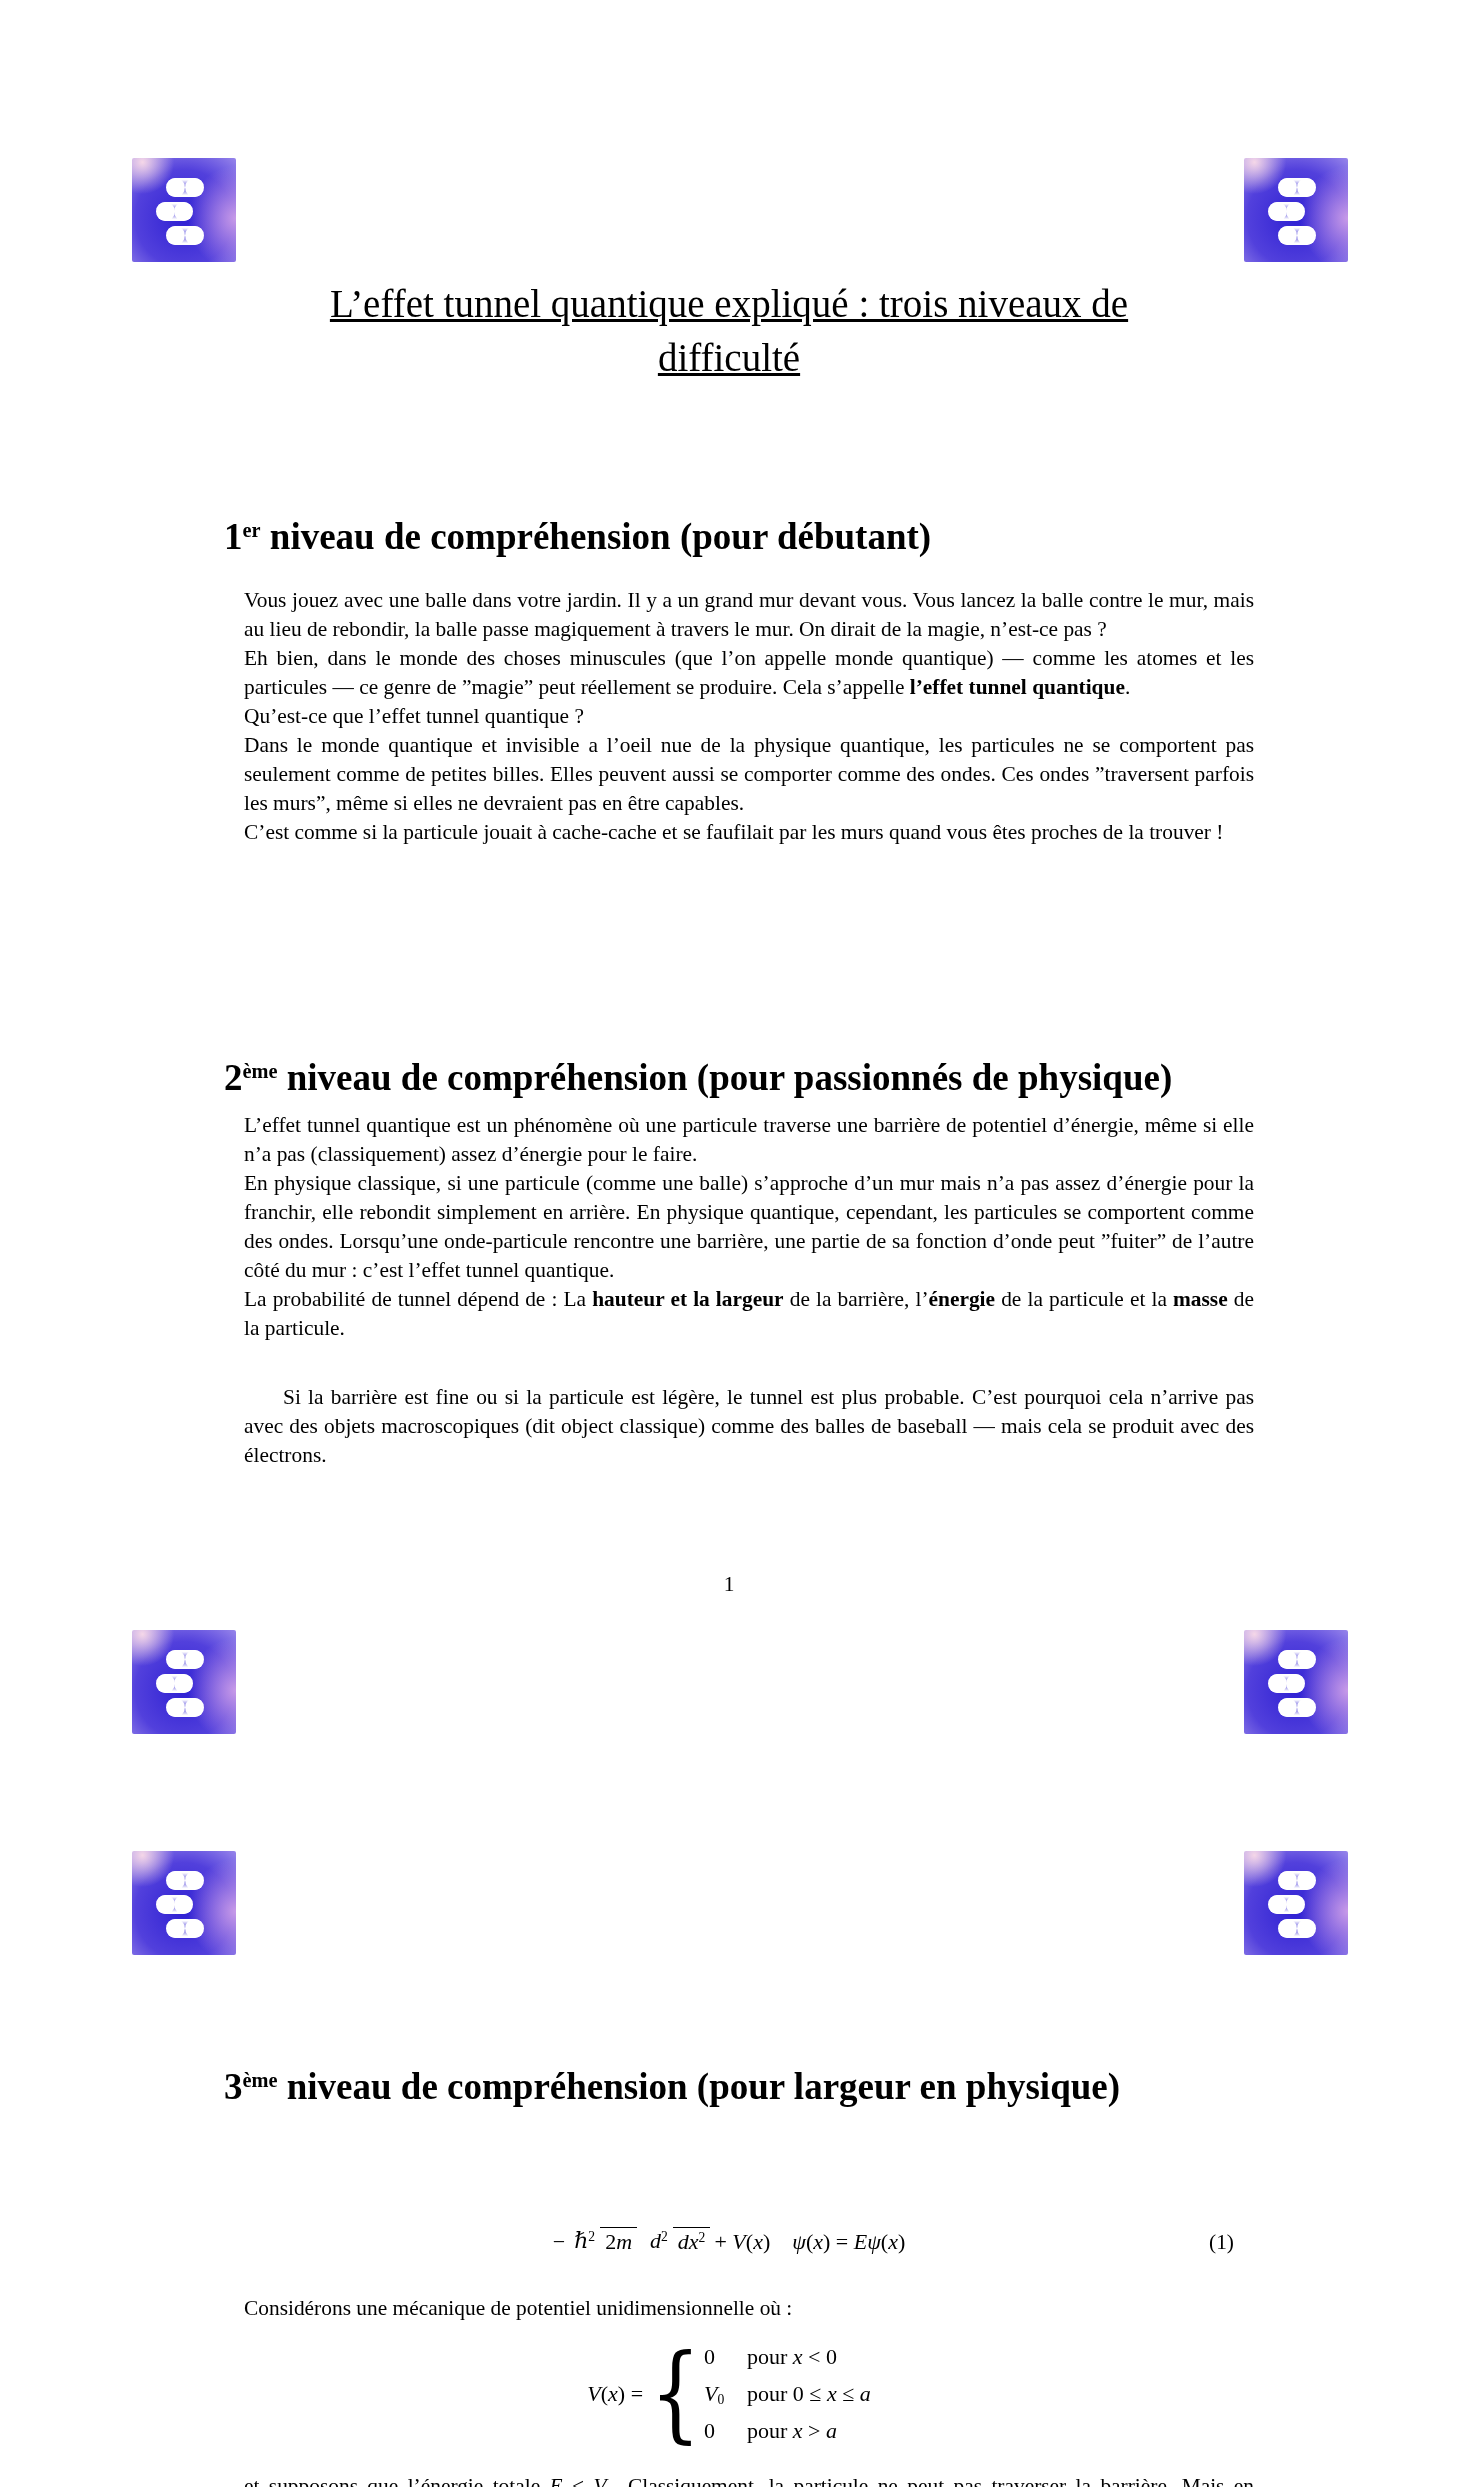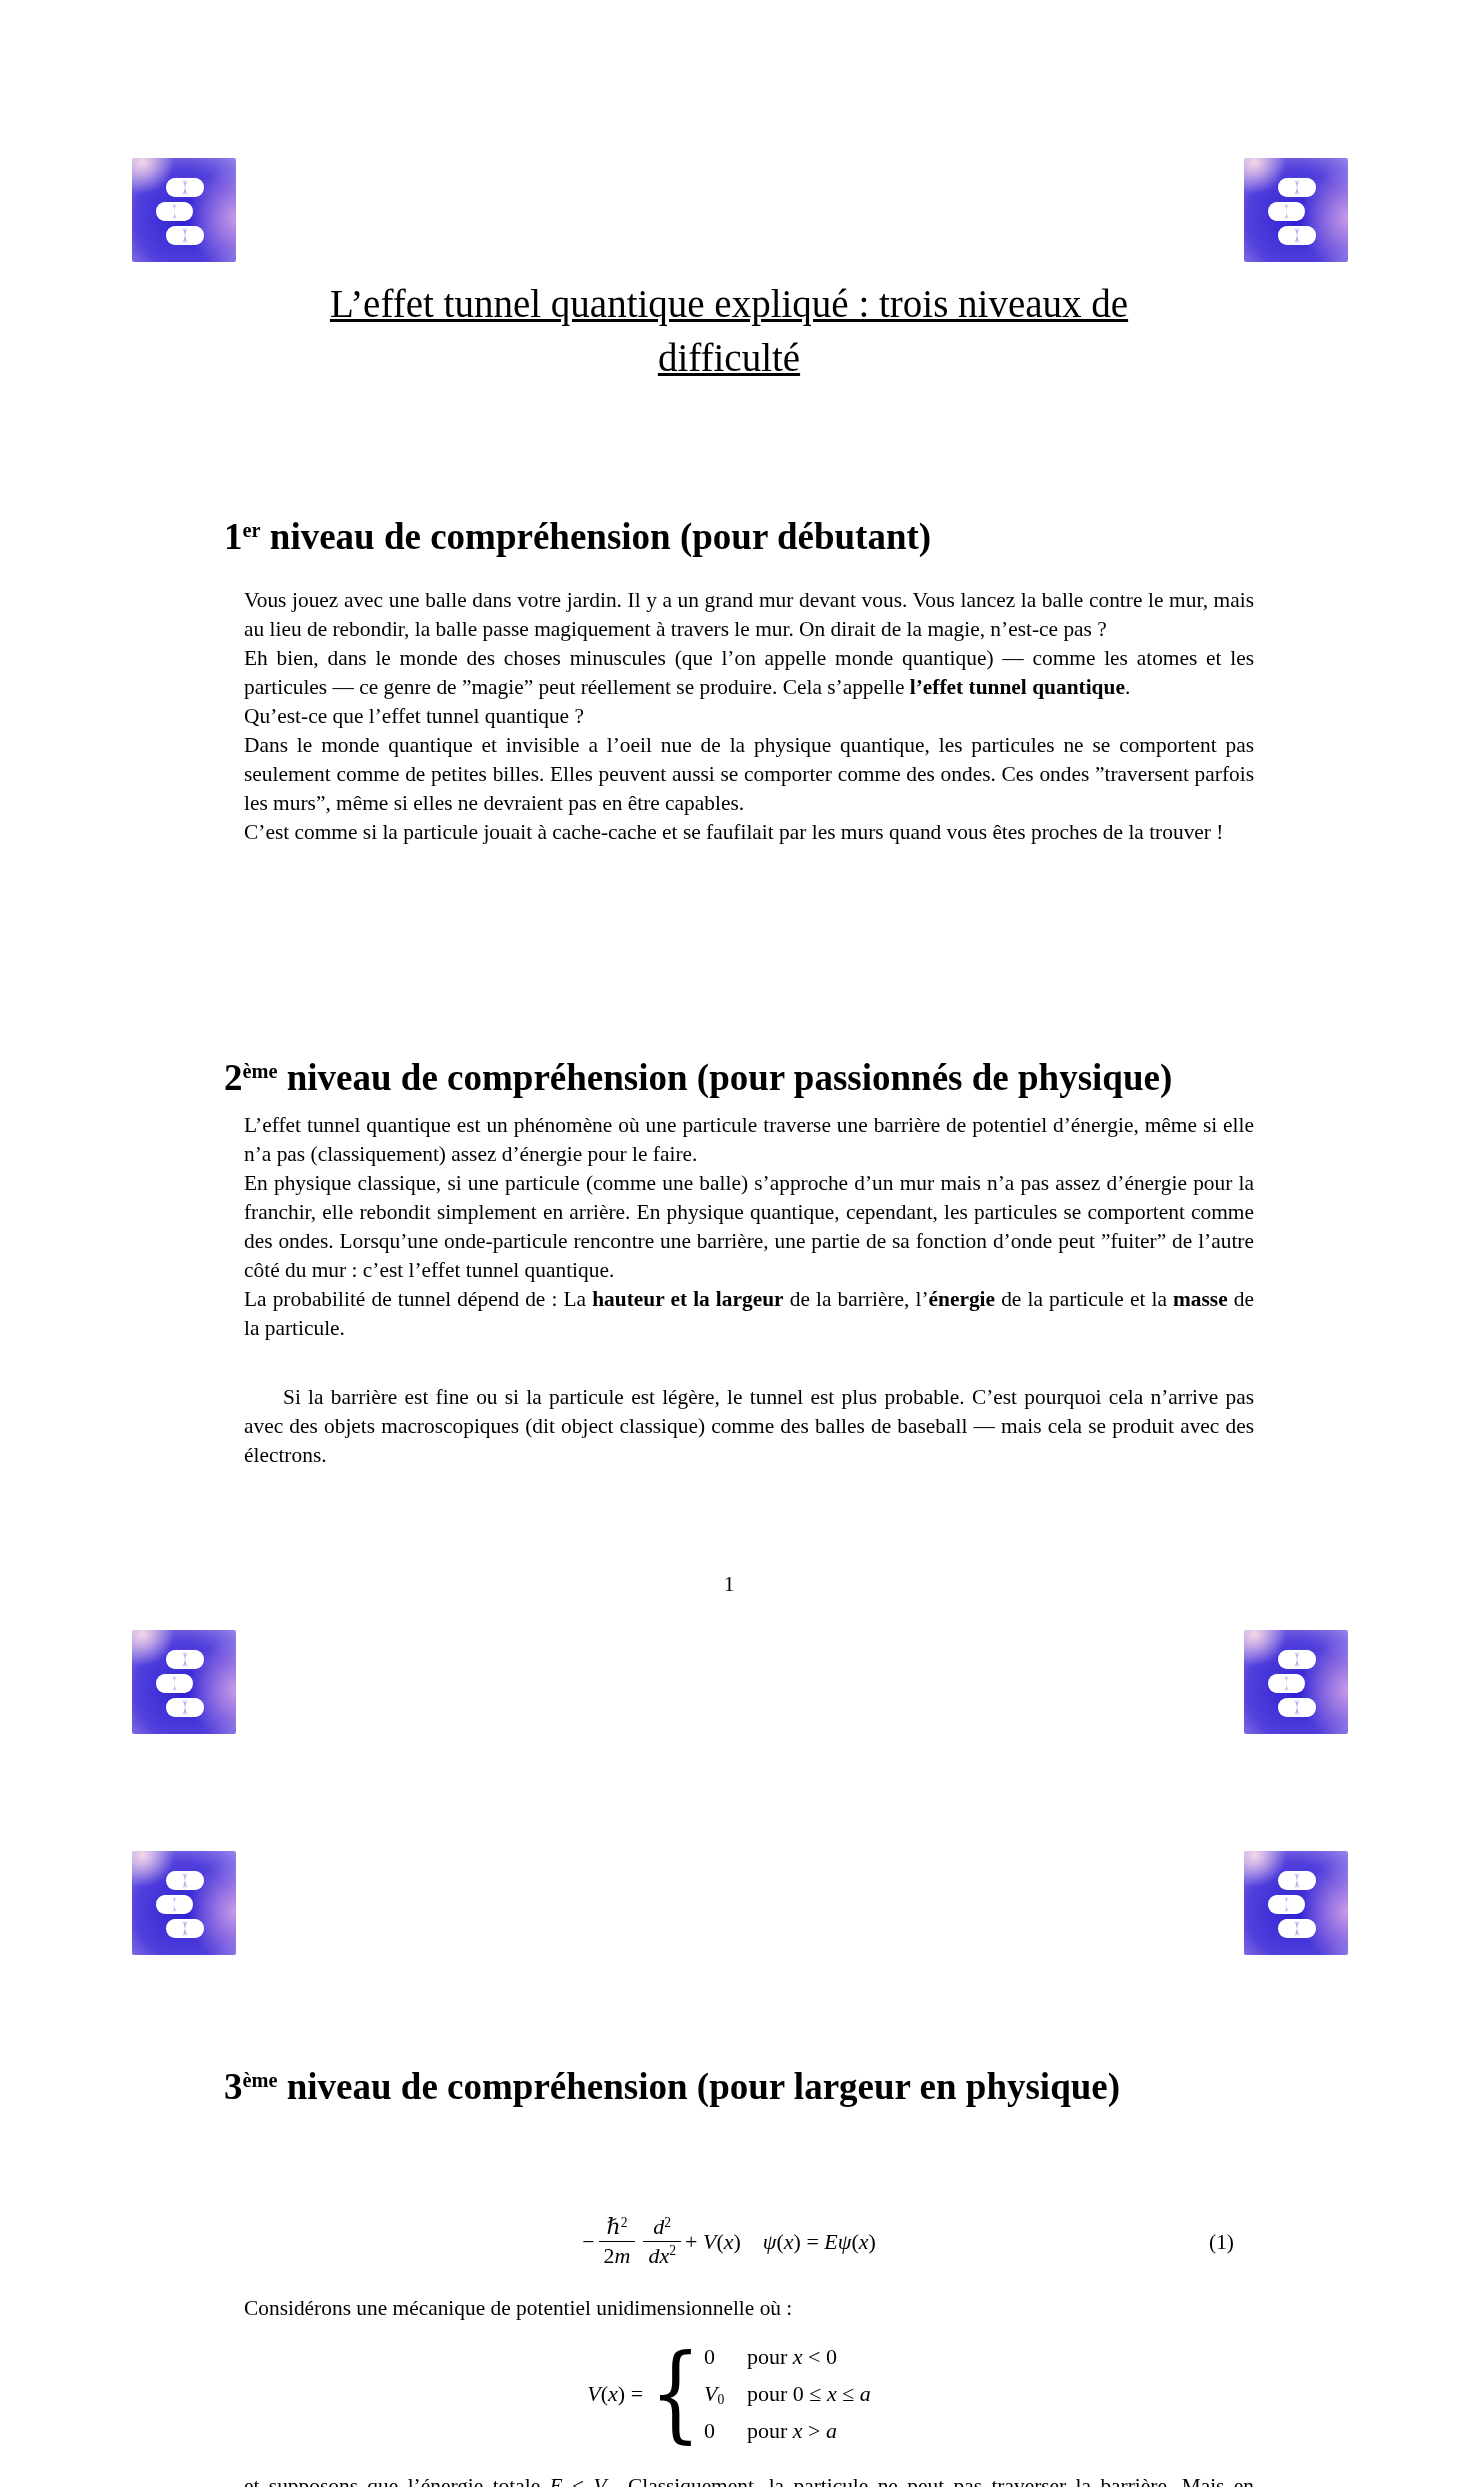--- a/index.html
+++ b/index.html
@@ -35,21 +35,21 @@
   .pageno{position:absolute;left:224px;width:1010px;text-align:center;font-size:21.4px;}
   .b{font-weight:bold}
   .i{font-style:italic}
   .sup{font-size:62%;position:relative;top:-0.52em;}
   .sub{font-size:62%;position:relative;top:0.22em;}
   
   .eqwrap{position:absolute;left:224px;width:1010px;display:flex;align-items:center;justify-content:center;
     font-size:22px;}
   .eqmain{display:flex;align-items:center;}
   .eqnum{position:absolute;right:0;top:50%;transform:translateY(-50%);font-size:21.4px;}
-  .frac{display:inline-flex;flex-direction:column;align-items:center;margin:0 4px;}
+  .frac{display:inline-flex;flex-direction:row;align-items:center;margin:0 4px;}
   .fnum,.fden{padding:1.5px 5px;text-align:center;line-height:1.12;white-space:nowrap;}
   .fden{border-top:1.5px solid var(--ink);}
   .mgap{display:inline-block;width:22px;}
   .cases{display:flex;align-items:center;justify-content:center;}
   .brace{font-family:"DejaVu Serif",serif;font-size:80px;line-height:1;display:inline-block;
     transform:scaleY(1.3);transform-origin:center;margin:0 3px 0 7px;font-weight:normal;}
   .caserows{display:flex;flex-direction:column;gap:11px;}
   .caserow{display:flex;white-space:nowrap;}
   .cval{width:43px;}
   span{white-space:pre-wrap;}

